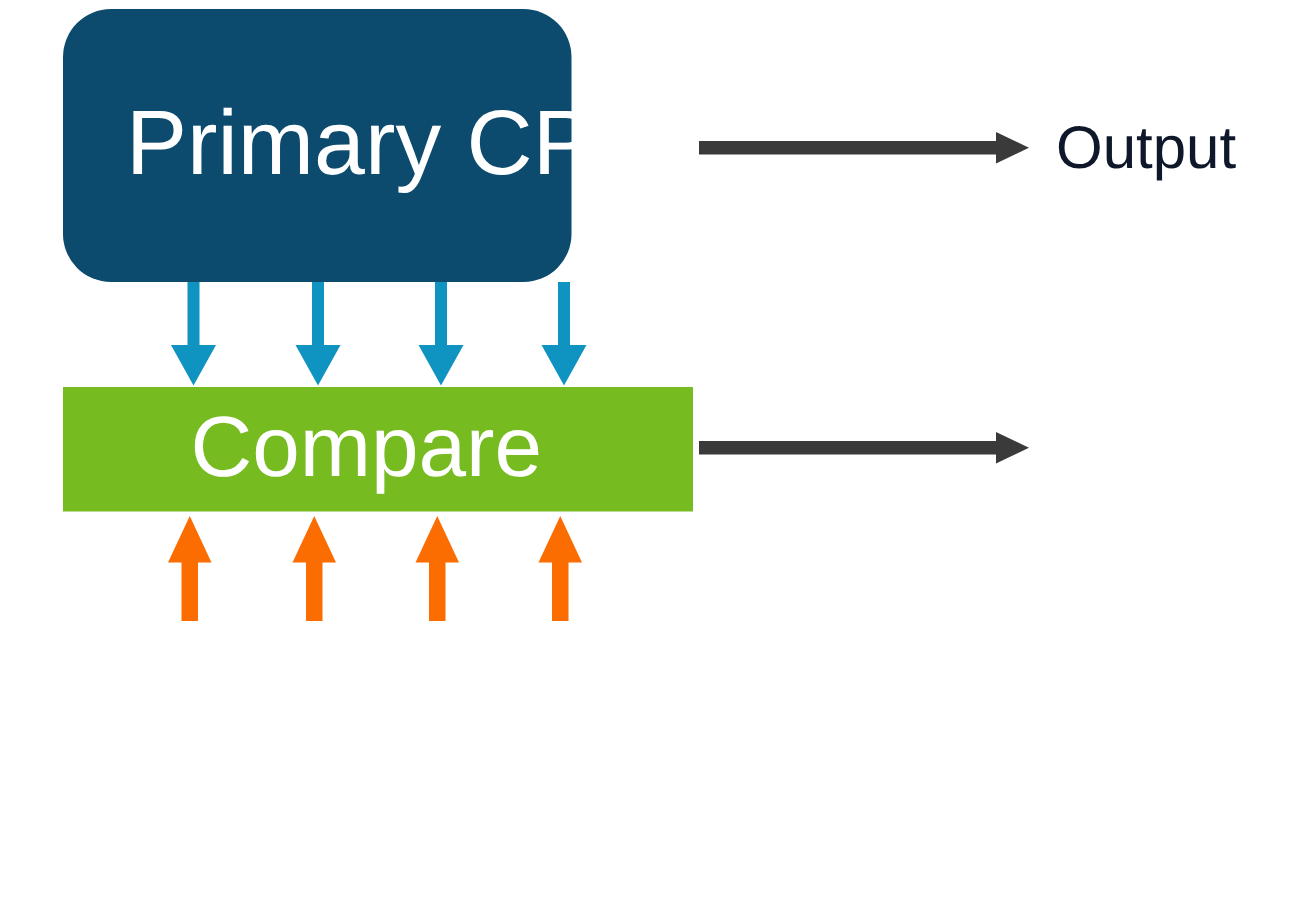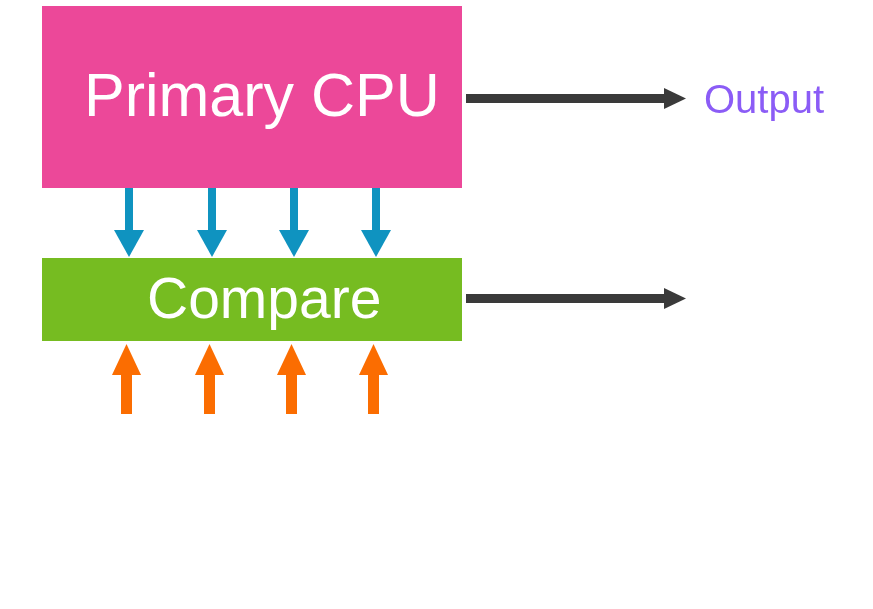--- a/index.html
+++ b/index.html
@@ -28,37 +28,37 @@
     color: #ffffff;
     font-family: "Liberation Sans", sans-serif;
     font-weight: 400;
     white-space: nowrap;
     line-height: 1;
   }
   
   #primary-cpu-block {
     left: 42px;
     top: 6px;
-    width: 420px;
+    width: 339px;
     height: 182px;
-    background: #ec4899;
+    background: #0c4a6e;
+    border-radius: 32px;
   }
   #primary-cpu-block .block-label {
     font-size: 61px;
     margin-left: 42px;
     margin-top: -4px;
   }
   
   #compare-block {
     left: 42px;
     top: 258px;
     width: 420px;
     height: 83px;
     background: #76bc21;
-    padding-left: 20px;
   }
   #compare-block .block-label {
     font-size: 57px;
     margin-left: 85px;
     margin-top: -3px;
   }
   
   #shadow-cpu-block {
     left: 42px;
     top: 412px;
@@ -68,21 +68,21 @@
   }
   #shadow-cpu-block .block-label {
     font-size: 61px;
     margin-left: 38px;
     margin-top: 30px;
   }
 
   
   .side-label {
     position: absolute;
-    color: #8b5cf6;
+    color: #0f172a;
     font-family: "Liberation Sans", sans-serif;
     font-size: 40px;
     line-height: 1;
     white-space: nowrap;
   }
   #output-label { left: 704px; top: 79px; }
   #error-label  { left: 724px; top: 279px; }
 
   
   .arrow-layer {

